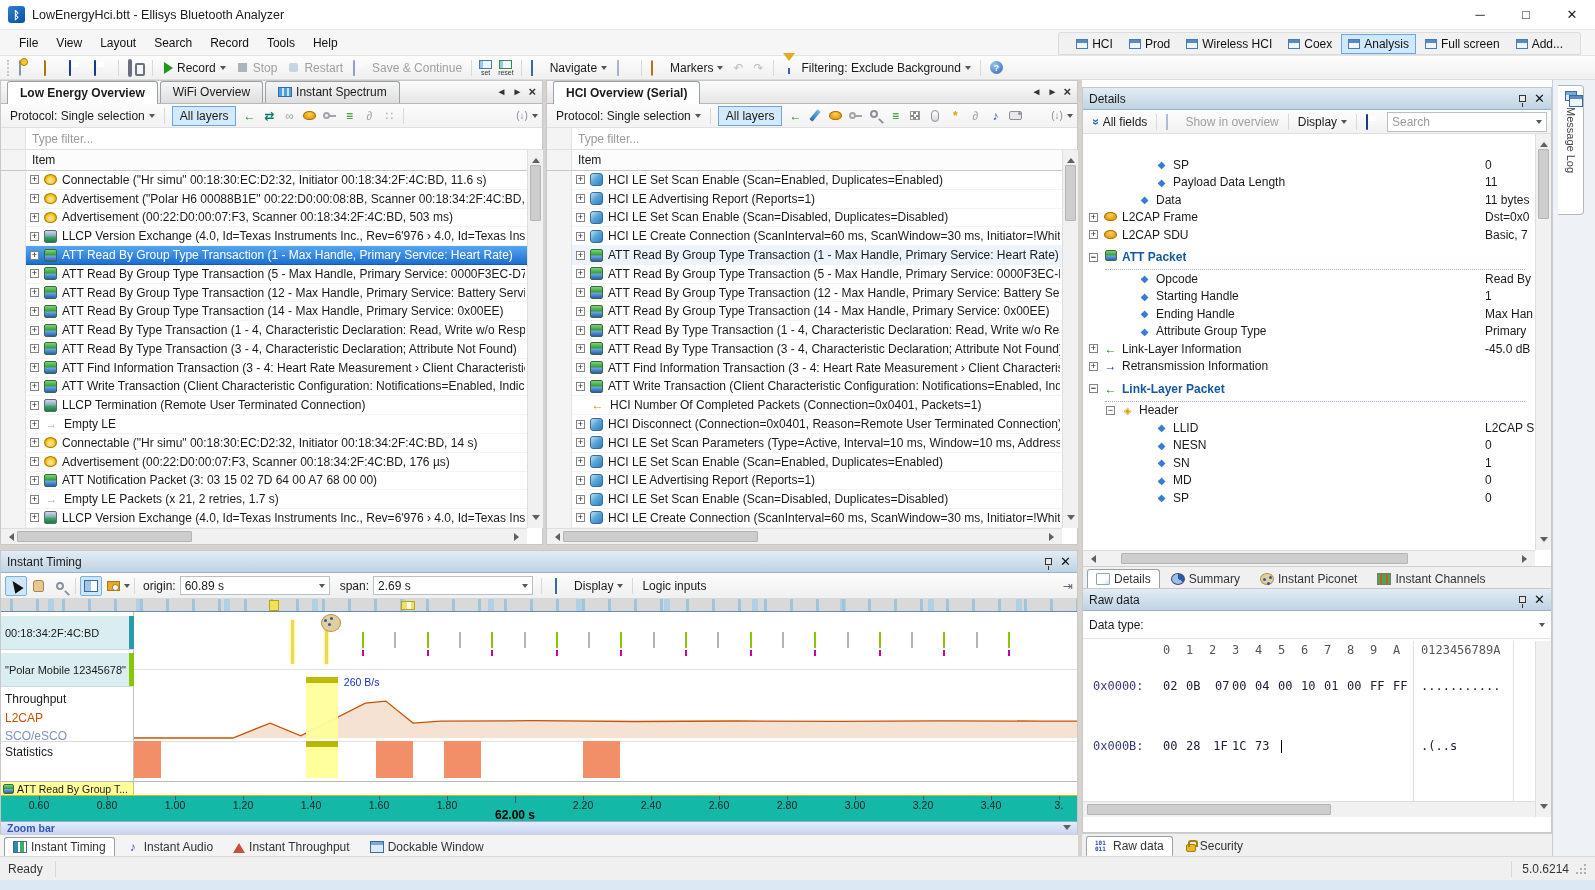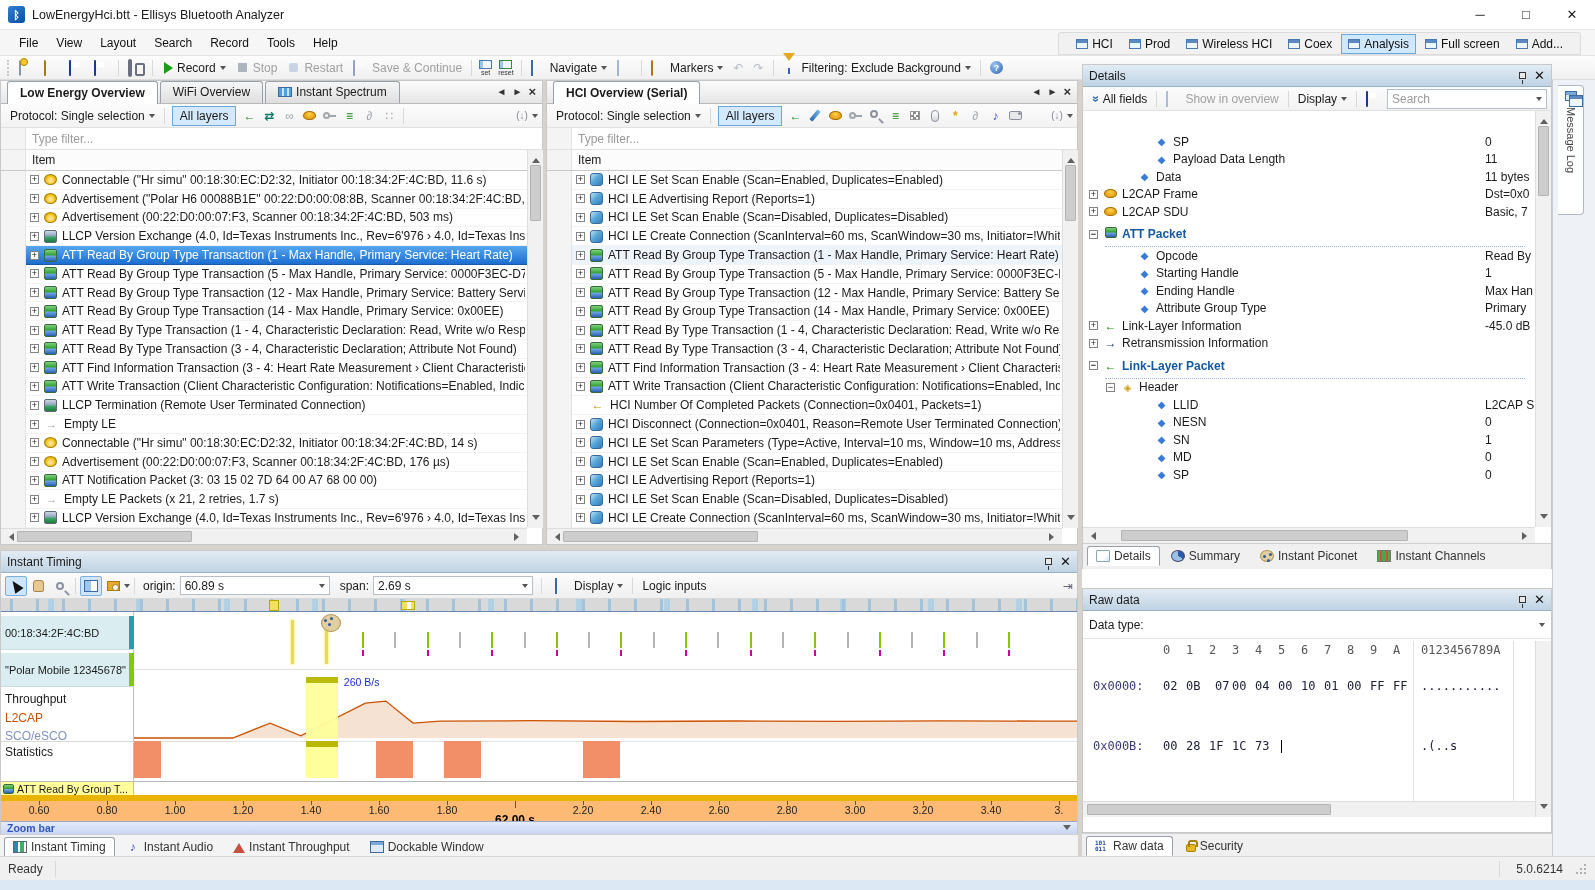--- a/index.html
+++ b/index.html
@@ -159,21 +159,21 @@
 .ovstrip{background:#d9d9d9;border-bottom:1px solid #6a88b0;position:relative;overflow:hidden}
 .blips{position:absolute;inset:0;background:
  repeating-linear-gradient(90deg,transparent 0 9px,#9cc2dc 9px 12px,transparent 12px 26px),
  repeating-linear-gradient(90deg,transparent 0 47px,#aed0e6 47px 53px,transparent 53px 88px);opacity:.9}
 .tracks{position:relative;background:#fff;overflow:hidden}
 .lblcol{position:absolute;left:0;top:0;width:133px;height:100%;background:#fff;border-right:1px solid #c0c0c0}
 .devlbl{position:absolute;left:0;width:133px;background:#daeef1;border-bottom:1px solid #c8dce0;display:flex;align-items:center;padding:0 4px;font-size:11px;white-space:nowrap;overflow:hidden}
 .laccent{position:absolute;right:0;top:0;width:5px;height:100%}
 .tick{position:absolute;width:2px}
 .mtick{position:absolute;width:2px;background:#cc0099}
-.axis{background:#fdba74;border-top:6px solid #eab308;position:relative;font-size:10.5px;color:#222}
+.axis{background:#14b8a6;border-top:1px solid #eab308;position:relative;font-size:10.5px;color:#222}
 .axlbl{position:absolute;top:3px;transform:translateX(-50%)}
 .axtick{position:absolute;top:0;width:1px;height:4px;background:#555}
 .zoombar{background:linear-gradient(180deg,#e4ebfb,#c9d6f2);border-top:1px solid #98a8cc;position:relative;color:#3355bb;font-weight:bold;font-size:10.5px;display:flex;align-items:center;padding:0 6px}
 .btabs{background:#f4f4f4;border-top:1px solid #d0d0d0;display:flex;align-items:flex-start;padding:2px 4px 0;gap:2px}
 
 #statusbar{left:0;top:856px;width:1595px;height:24px;background:#f0f0f0;border-top:1px solid #d8d8d8;display:flex;align-items:center;padding:0 8px;color:#333}
 #bottomstrip{left:0;top:880px;width:1595px;height:10px;background:#dce9f5}
 .gripdots{width:12px;height:12px;background:
  radial-gradient(circle at 2px 10px,#b0b0b0 1.2px,transparent 1.5px),
  radial-gradient(circle at 6px 10px,#b0b0b0 1.2px,transparent 1.5px),
@@ -650,21 +650,21 @@
     <span class="sbarr down" style="left:4px;bottom:4px"></span>
   </div>
   <div class="r hscroll" style="left:0;top:447px;width:515px;height:16px">
     <span class="sbarr left" style="left:4px;top:4px"></span>
     <div class="thumb" style="left:16px;top:2px;width:195px;height:11px"></div>
     <span class="sbarr right" style="right:4px;top:4px"></span>
   </div>
 </div>
 
 <div class="r splitter" style="left:1078px;top:80px;width:4px;height:776px"></div>
-<div class="r panel" id="detailsPanel" style="left:1082px;top:64px;width:470px;height:505px">
+<div class="r panel" id="detailsPanel" style="left:1082px;top:87px;width:470px;height:505px">
   <div class="docktitle">
     <span>Details</span>
     <span class="dockbtns">
       <span class="pin"></span>
       <span class="dockx">✕</span>
     </span>
   </div>
   <div class="ptoolbar">
     <span class="tbtn">
         <span class="chev">«</span>
@@ -878,21 +878,21 @@
         <span class="hb" style="left: 241px;">01</span>
         <span class="hb" style="left: 264px;">00</span>
         <span class="hb" style="left: 287px;">FF</span>
         <span class="hb" style="left: 310px;">FF</span>
         <span class="hasc">...........</span>
       </div>
       <div class="hexline" style="top: 39px; margin-top: 27px;">
         <span class="hoff">0x000B:</span>
         <span class="hb" style="left: 80px;">00</span>
         <span class="hb" style="left: 103px;">28</span>
-        <span class="hb" style="left: 126px;">1F</span>
+        <span class="hb" style="left: 126px; text-align: center;">1F</span>
         <span class="hb" style="left: 149px;">1C</span>
         <span class="hb" style="left: 172px;">73</span>
         <span class="caret" style="position: absolute; left: 195px; top: 1px;"></span>
         <span class="hasc">.(..s</span>
       </div>
     </div>
   <div class="r hscroll" style="left:0;top:212px;width:452px;height:16px">
     <div class="thumb" style="left:4px;top:2px;width:244px;height:11px"></div>
   </div>
   <div class="r vscroll" style="left:452px;top:52px;width:16px;height:176px">
@@ -1104,17 +1104,17 @@
     <span class="dtab">
       <span class="tabico bi-win"></span>
       <span>Dockable Window</span>
     </span>
   </div>
 <div class="r" id="statusbar">
   <span>Ready</span>
   <span class="sep" style="margin-left:12px"></span>
   <span style="margin-left:auto" class="hflex">
     <span class="sep"></span>
-    <span style="margin:0 12px">5.0.6214</span>
+    <span style="margin:0 6px">5.0.6214</span>
     <span class="gripdots"></span>
   </span>
 </div>
 <div class="r" id="bottomstrip"></div>
 
 </body></html>

